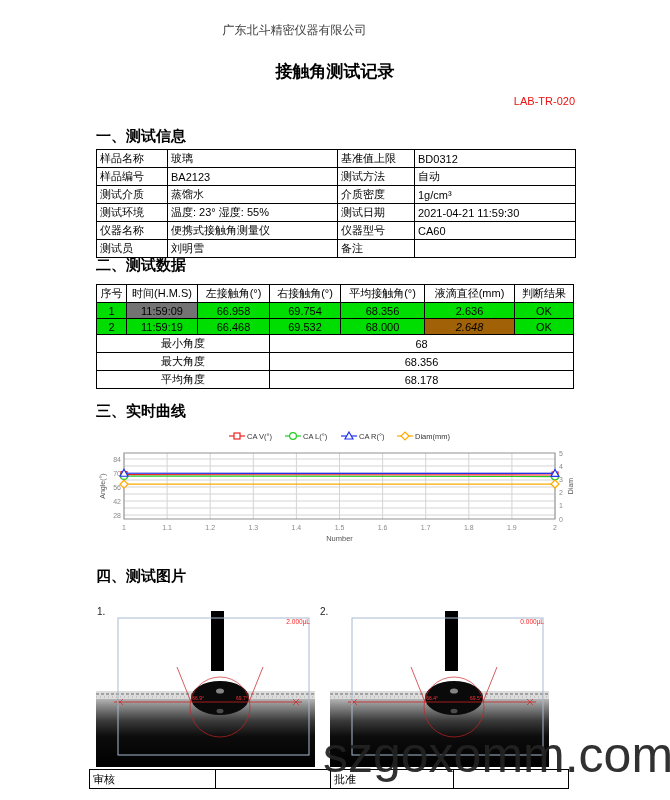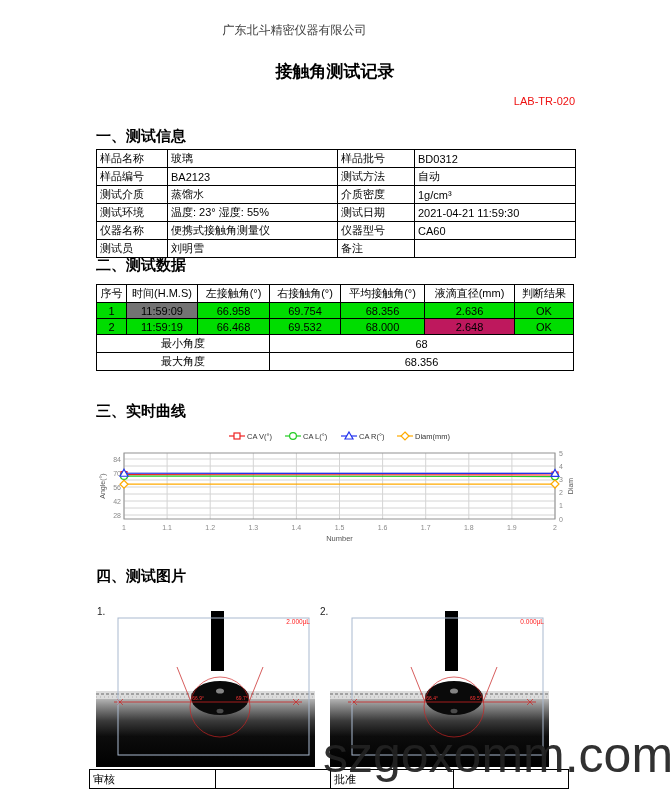--- a/index.html
+++ b/index.html
@@ -44,21 +44,21 @@
   <colgroup>
       <col style="width:71px">
       <col style="width:170px">
       <col style="width:77px">
       <col style="width:161px">
     </colgroup>
   <tbody>
       <tr>
     <td>样品名称</td>
     <td>玻璃</td>
-    <td>样品批号</td>
+    <td>基准值上限</td>
     <td>BD0312</td>
   </tr>
   <tr>
     <td>样品编号</td>
     <td>BA2123</td>
     <td>测试方法</td>
     <td>自动</td>
   </tr>
   <tr>
     <td>测试介质</td>
@@ -116,30 +116,34 @@
     <td style="background: rgb(0, 221, 0);">68.356</td>
     <td style="background: rgb(0, 221, 0);">2.636</td>
     <td style="background: rgb(0, 221, 0);">OK</td>
   </tr>
   <tr class="green-row">
     <td style="background: rgb(0, 221, 0);">2</td>
     <td style="background: rgb(0, 221, 0);">11:59:19</td>
     <td style="background: rgb(0, 221, 0);">66.468</td>
     <td style="background: rgb(0, 221, 0);">69.532</td>
     <td style="background: rgb(0, 221, 0);">68.000</td>
-    <td style="background: #be185d;">2.648</td>
+    <td style="background: #a16207; font-style: italic;">2.648</td>
     <td style="background: rgb(0, 221, 0);">OK</td>
   </tr>
   <tr>
     <td colspan="3">最小角度</td>
     <td colspan="4">68</td>
   </tr>
   <tr>
     <td colspan="3">最大角度</td>
     <td colspan="4">68.356</td>
+  </tr>
+  <tr>
+    <td colspan="3">平均角度</td>
+    <td colspan="4">68.178</td>
   </tr>
 </tbody>
   </table>
 
 <div class="abs sec-h" style="top:402px">三、实时曲线</div>
 <div class="abs chart-wrap">
   <svg id="curve-chart" width="480" height="120">
       <line x1="28" y1="26" x2="28" y2="92" stroke="#d4d4d4" stroke-width="1"></line>
       <line x1="71.10000000000004" y1="26" x2="71.10000000000004" y2="92" stroke="#d4d4d4" stroke-width="1"></line>
       <line x1="114.19999999999997" y1="26" x2="114.19999999999997" y2="92" stroke="#d4d4d4" stroke-width="1"></line>

